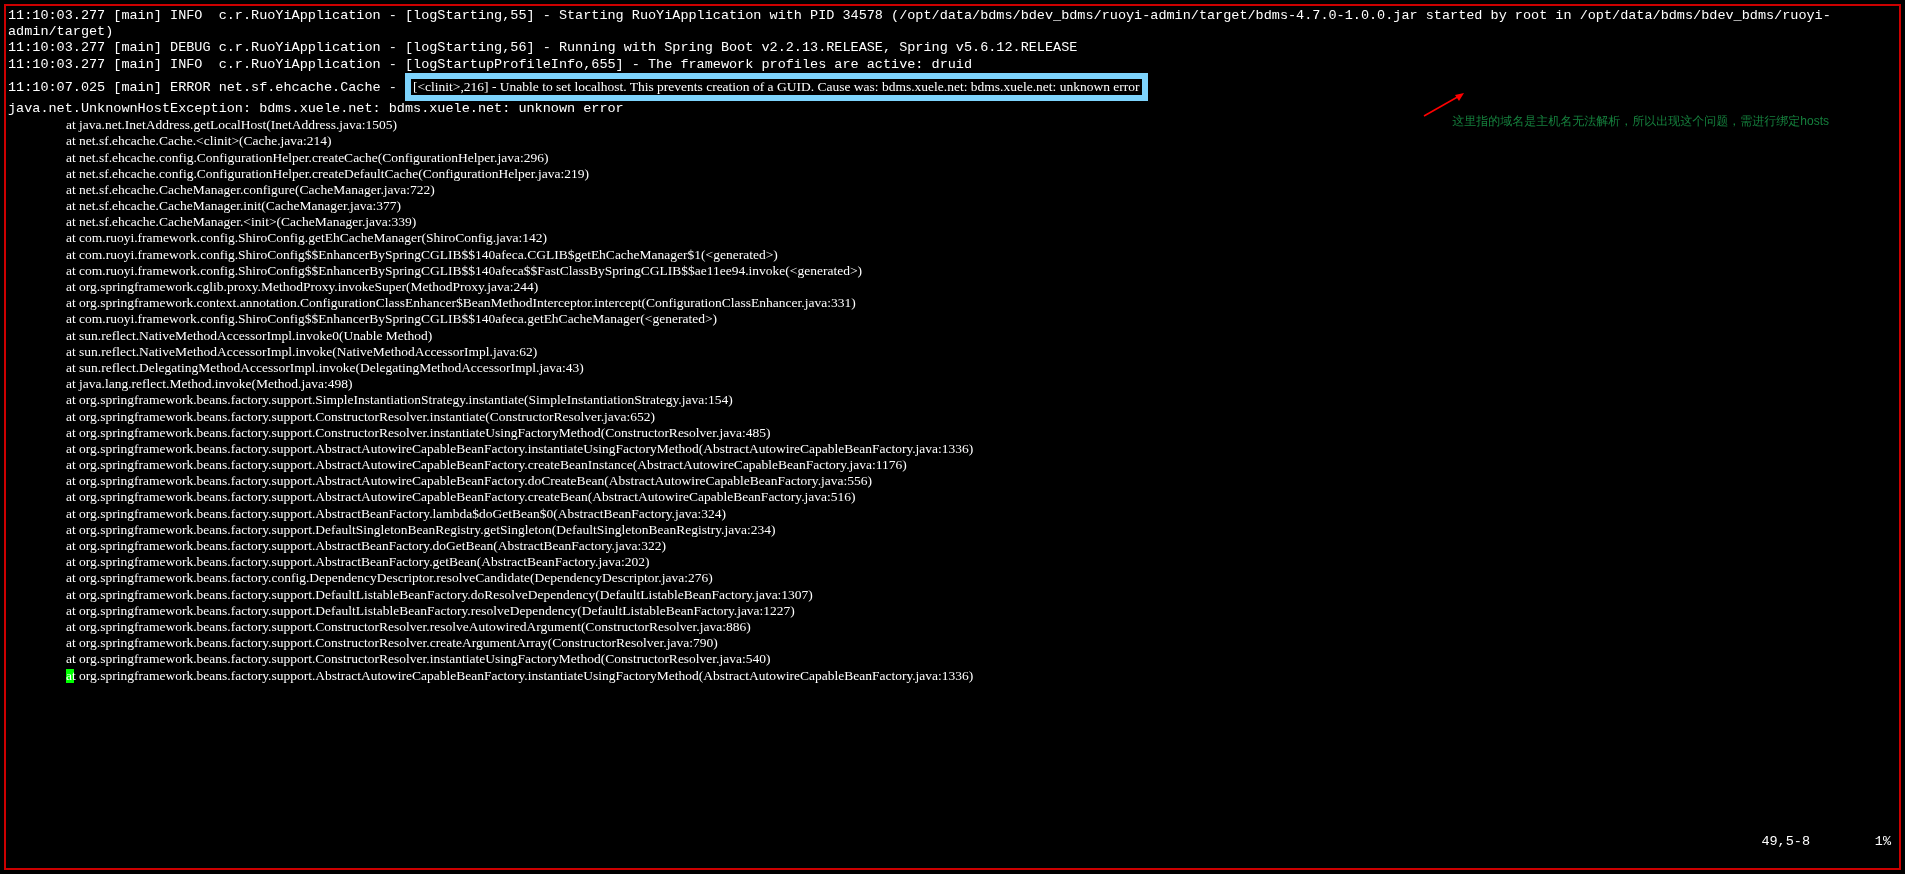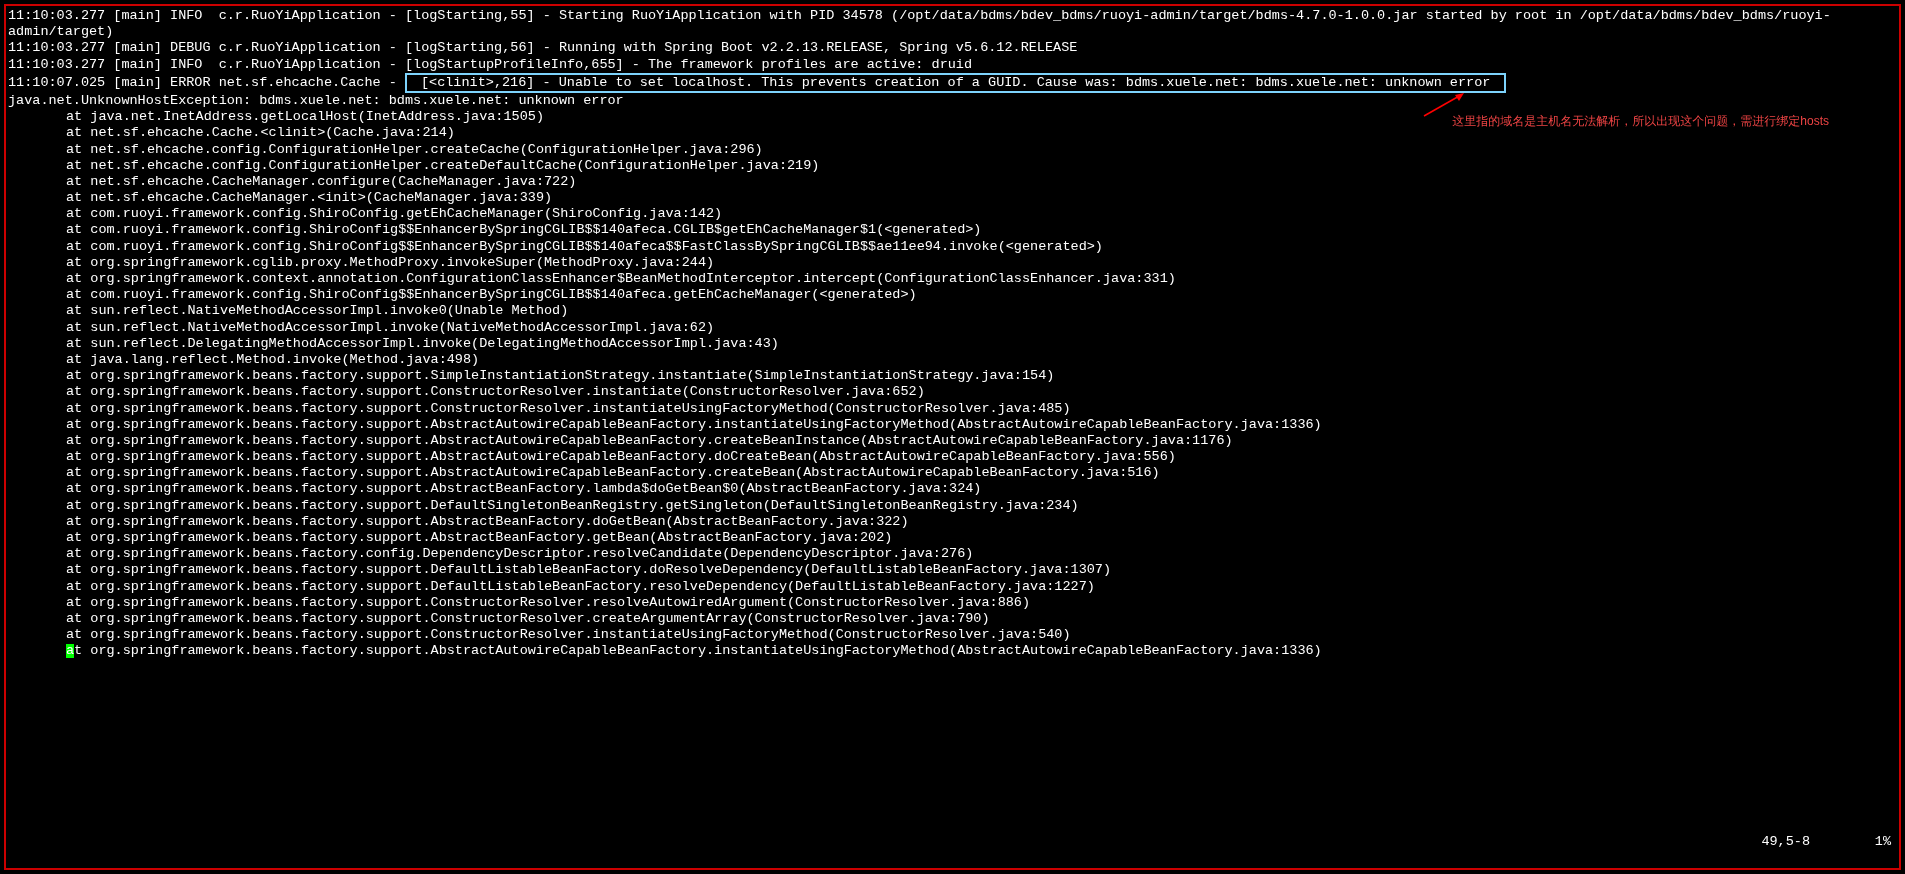--- a/index.html
+++ b/index.html
@@ -28,41 +28,43 @@
     }
     .log-line {
       white-space: pre;
       display: block;
     }
     .wrapped-line {
       white-space: pre-wrap;
       display: block;
     }
     .error-box {
-      border: 2px solid #7dd3fc;
+      border: 6px solid #7dd3fc;
       display: inline-block;
       white-space: pre;
-      padding: 0 14px;
+      padding: 0 2px;
+      font-family: Liberation Serif, serif;
     }
     .stack-line {
       white-space: pre;
       display: block;
       padding-left: 58px;
+      font-family: Liberation Serif, serif;
     }
     .cursor {
       display: inline-block;
       width: 8px;
       height: 14px;
       background: #00ff00;
       vertical-align: middle;
       margin-right: -8px;
     }
     .annotation {
       position: absolute;
-      color: #ef4444;
+      color: #15803d;
       font-family: 'Microsoft YaHei', 'SimSun', sans-serif;
       font-size: 12px;
       right: 70px;
       top: 108px;
     }
     .arrow {
       position: absolute;
       right: 430px;
       top: 85px;
       width: 50px;
@@ -87,20 +89,21 @@
       <span class="wrapped-line">11:10:03.277 [main] INFO  c.r.RuoYiApplication - [logStarting,55] - Starting RuoYiApplication with PID 34578 (/opt/data/bdms/bdev_bdms/ruoyi-admin/target/bdms-4.7.0-1.0.0.jar started by root in /opt/data/bdms/bdev_bdms/ruoyi-admin/target)</span>
       <span class="log-line">11:10:03.277 [main] DEBUG c.r.RuoYiApplication - [logStarting,56] - Running with Spring Boot v2.2.13.RELEASE, Spring v5.6.12.RELEASE</span>
       <span class="log-line">11:10:03.277 [main] INFO  c.r.RuoYiApplication - [logStartupProfileInfo,655] - The framework profiles are active: druid</span>
       <span class="log-line">11:10:07.025 [main] ERROR net.sf.ehcache.Cache - <span class="error-box">[&lt;clinit&gt;,216] - Unable to set localhost. This prevents creation of a GUID. Cause was: bdms.xuele.net: bdms.xuele.net: unknown error</span></span>
       <span class="log-line">java.net.UnknownHostException: bdms.xuele.net: bdms.xuele.net: unknown error</span>
       <span class="stack-line">at java.net.InetAddress.getLocalHost(InetAddress.java:1505)</span>
       <span class="stack-line">at net.sf.ehcache.Cache.&lt;clinit&gt;(Cache.java:214)</span>
       <span class="stack-line">at net.sf.ehcache.config.ConfigurationHelper.createCache(ConfigurationHelper.java:296)</span>
       <span class="stack-line">at net.sf.ehcache.config.ConfigurationHelper.createDefaultCache(ConfigurationHelper.java:219)</span>
       <span class="stack-line">at net.sf.ehcache.CacheManager.configure(CacheManager.java:722)</span>
+      <span class="stack-line">at net.sf.ehcache.CacheManager.init(CacheManager.java:377)</span>
       <span class="stack-line">at net.sf.ehcache.CacheManager.&lt;init&gt;(CacheManager.java:339)</span>
       <span class="stack-line">at com.ruoyi.framework.config.ShiroConfig.getEhCacheManager(ShiroConfig.java:142)</span>
       <span class="stack-line">at com.ruoyi.framework.config.ShiroConfig$$EnhancerBySpringCGLIB$$140afeca.CGLIB$getEhCacheManager$1(&lt;generated&gt;)</span>
       <span class="stack-line">at com.ruoyi.framework.config.ShiroConfig$$EnhancerBySpringCGLIB$$140afeca$$FastClassBySpringCGLIB$$ae11ee94.invoke(&lt;generated&gt;)</span>
       <span class="stack-line">at org.springframework.cglib.proxy.MethodProxy.invokeSuper(MethodProxy.java:244)</span>
       <span class="stack-line">at org.springframework.context.annotation.ConfigurationClassEnhancer$BeanMethodInterceptor.intercept(ConfigurationClassEnhancer.java:331)</span>
       <span class="stack-line">at com.ruoyi.framework.config.ShiroConfig$$EnhancerBySpringCGLIB$$140afeca.getEhCacheManager(&lt;generated&gt;)</span>
       <span class="stack-line">at sun.reflect.NativeMethodAccessorImpl.invoke0(Unable Method)</span>
       <span class="stack-line">at sun.reflect.NativeMethodAccessorImpl.invoke(NativeMethodAccessorImpl.java:62)</span>
       <span class="stack-line">at sun.reflect.DelegatingMethodAccessorImpl.invoke(DelegatingMethodAccessorImpl.java:43)</span>

